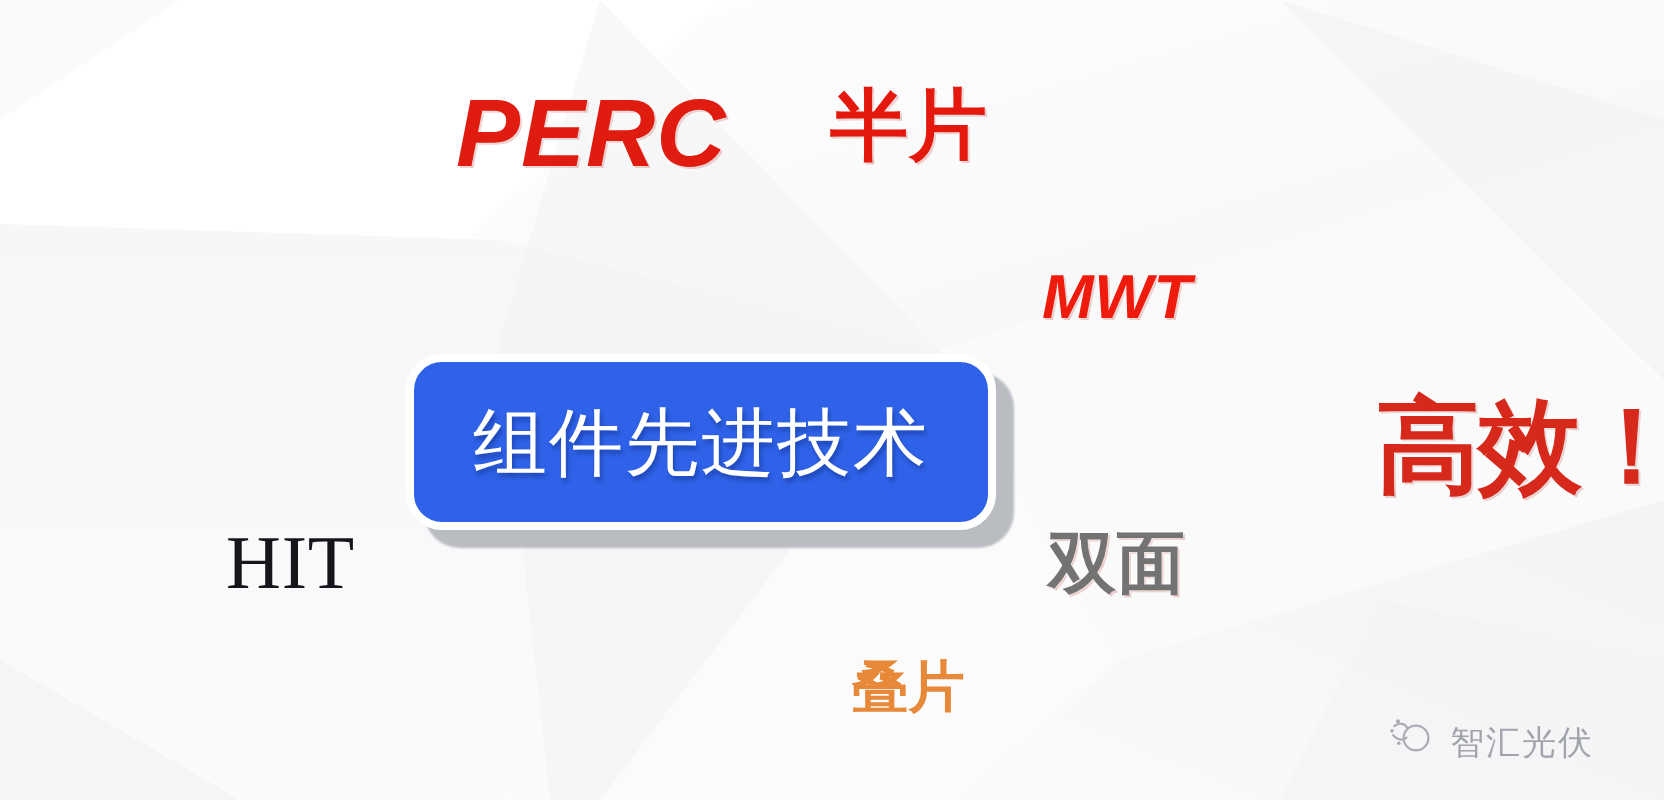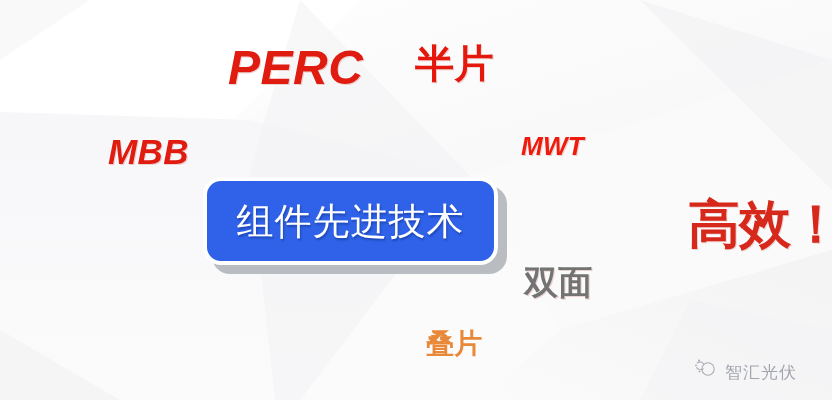--- a/index.html
+++ b/index.html
@@ -49,21 +49,21 @@
     font-weight: 400;
   }
 
   
   #kw-perc   { left: 228px; top: 44px;  font-size: 48px; color: #e01b10;
                text-shadow: 0 0 3px rgba(255,255,255,.95), 1px 1px 0 rgba(160,10,0,.25); }
   #kw-banpian{ left: 415px; top: 44px;  font-size: 39px; color: #e4180d;
                text-shadow: 0 0 3px rgba(255,255,255,.95), 1px 1px 0 rgba(160,10,0,.25); }
   #kw-mbb    { left: 108px; top: 134px; font-size: 35px; color: #e01b10;
                text-shadow: 0 0 3px rgba(255,255,255,.95), 1px 1px 0 rgba(160,10,0,.25); }
-  #kw-mwt    { left: 521px; top: 133px; font-size: 26px; color: #ef1b0c;
+  #kw-mwt    { left: 521px; top: 133px; font-size: 31px; color: #ef1b0c;
                text-shadow: 0 0 3px rgba(255,255,255,.95), 1px 1px 0 rgba(160,10,0,.25); }
   #kw-gaoxiao{ left: 688px; top: 198px; font-size: 52px; color: #d7281c;
                letter-spacing: -1px;
                text-shadow: 0 0 4px rgba(255,255,255,.9), 1px 1px 0 rgba(150,20,10,.25); }
   #kw-hit    { left: 113px; top: 263px; font-size: 38px; color: #14161c; }
   #kw-ibc    { left: 228px; top: 348px; font-size: 38px; color: #14161c; }
   #kw-shuangmian { left: 524px; top: 265px; font-size: 34px; color: #737373;
                text-shadow: 0 0 3px rgba(255,255,255,.95), 1px 1px 0 rgba(160,10,0,.25); }
   #kw-diepian{ left: 426px; top: 330px; font-size: 28px; color: #e8893a;
                text-shadow: 0 0 3px rgba(255,255,255,.9); }
@@ -166,26 +166,26 @@
     <polygon points="640,0 832,190 832,60" fill="#f1f1f3" opacity=".55"></polygon>
     <polygon points="0,330 120,400 0,400" fill="#f2f2f3" opacity=".7"></polygon>
     <polygon points="690,300 832,330 832,400 640,400" fill="#f3f3f5" opacity=".6"></polygon>
     <polygon points="0,0 0,60 90,0" fill="#f7f7f8" opacity=".8"></polygon>
   </svg>
 
   <div class="kw kw-latin" id="kw-perc">PERC</div>
 
   <div class="kw kw-cjk" id="kw-banpian">半片</div>
 
-  <div class="kw kw-latin" id="kw-mbb">MBB</div>
 
   <div class="kw kw-latin" id="kw-mwt">MWT</div>
 
   <div class="kw kw-cjk" id="kw-gaoxiao">高效！</div>
 
+  <div class="kw kw-serif" id="kw-hit">HIT</div>
 
 
   <div class="kw kw-cjk" id="kw-shuangmian">双面</div>
 
   <div class="kw kw-cjk" id="kw-diepian">叠片</div>
 
   <div id="center-badge-wrap">
     <div id="center-badge-shadow"></div>
     <div id="center-badge">
       <span id="center-badge-label">组件先进技术</span>

